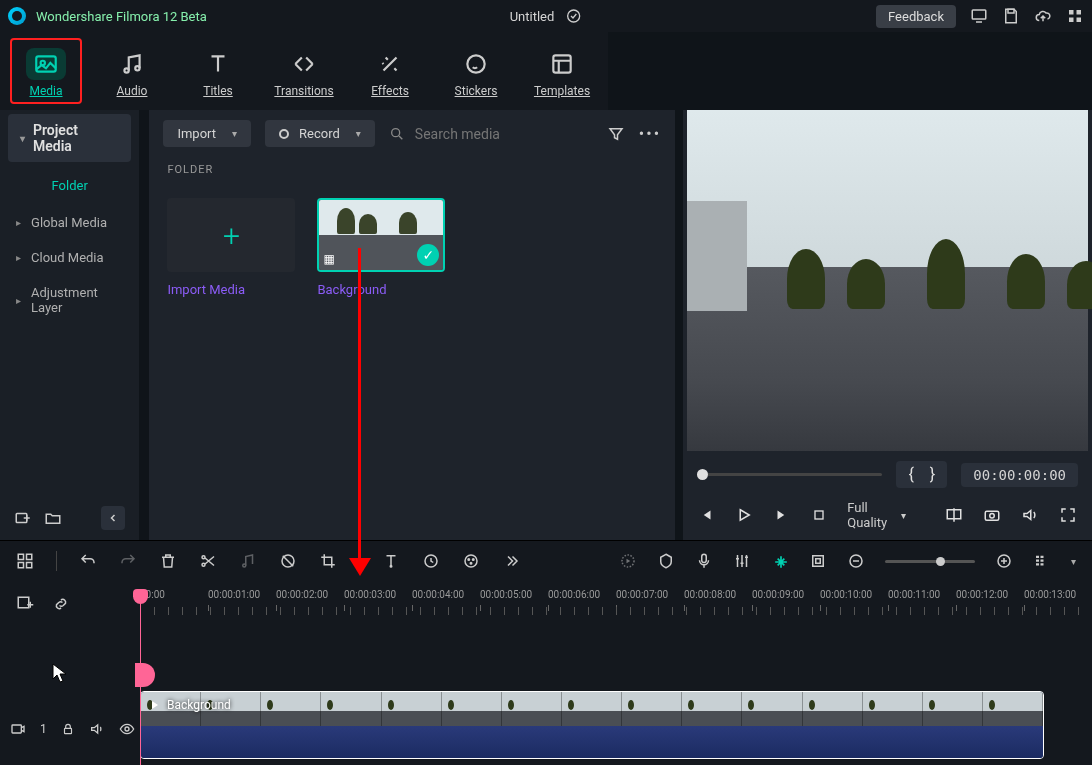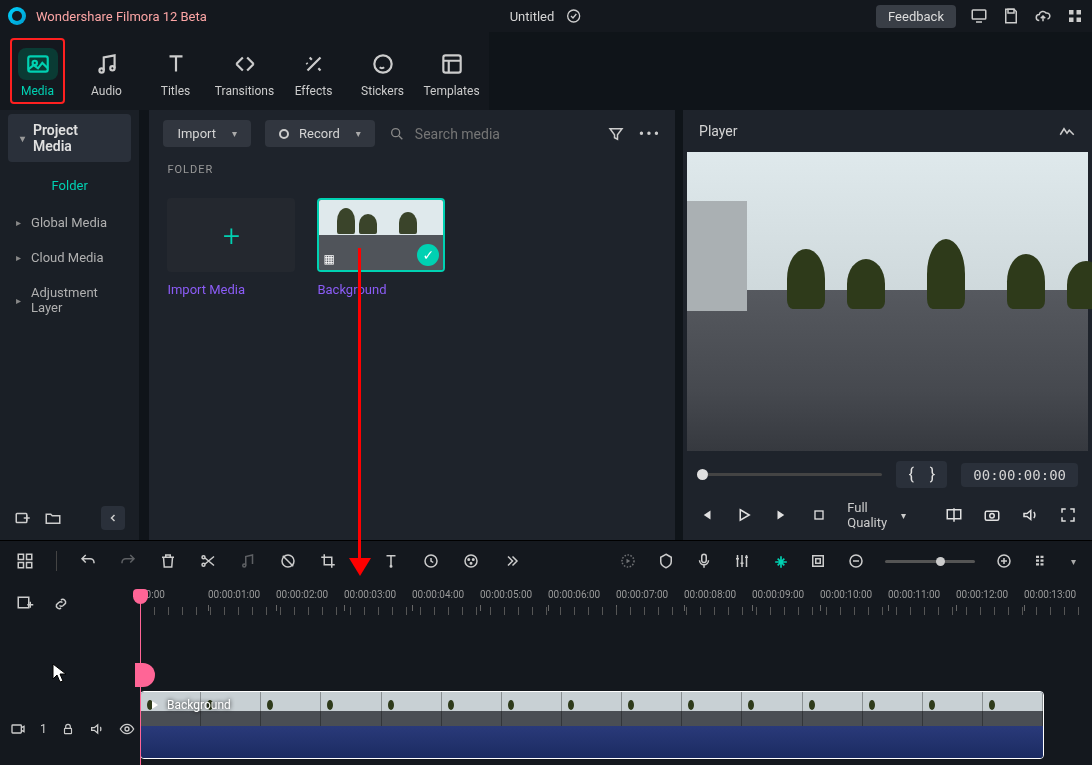--- a/index.html
+++ b/index.html
@@ -1,31 +1,31 @@
 <!DOCTYPE html>
 <html><head>
 <meta charset="utf-8">
 <style>
   * { margin: 0; padding: 0; box-sizing: border-box; font-family: -apple-system, BlinkMacSystemFont, "Segoe UI", Roboto, Arial, sans-serif; }
   body { background: #0f1419; color: #d4d4d4; width: 1092px; height: 765px; overflow: hidden; position: relative; }
 
   .title-bar { height: 32px; display: flex; align-items: center; padding: 0 8px; background: #14181e; font-size: 13px; }
   .logo { width: 18px; height: 18px; border-radius: 50%; background: linear-gradient(135deg,#00d4ff,#0099cc); margin-right: 10px; position:relative; }
   .logo::after{content:'';position:absolute;inset:4px;border-radius:50%;background:#14181e;}
-  .app-title { color:#fca5a5; margin-right: 20px; }
+  .app-title { color:#86efac; margin-right: 20px; }
   .menus { display:flex; gap:28px; color:#ccc; }
   .menus span { cursor:pointer; }
   .doc-title { position:absolute; left:50%; transform:translateX(-50%); display:flex; align-items:center; gap:10px; }
   .title-right { margin-left:auto; display:flex; align-items:center; gap:14px; }
   .feedback-btn { background:#393e46; padding:4px 12px; border-radius:4px; font-size:13px; color:#ddd; }
   .icn { width:18px; height:18px; display:inline-flex; align-items:center; justify-content:center; color:#ccc; }
 
   .main-tabs-row { display:flex; align-items:flex-start; background:#0f1419; }
   .main-tabs { display:flex; padding:6px 10px; gap:14px; background:#14181e;}
-  .mtab { display:flex; flex-direction:column; align-items:center; justify-content:center; padding:8px 10px 4px; width:55px; color:#ccc; font-size:12px; }
+  .mtab { display:flex; flex-direction:column; align-items:center; justify-content:center; padding:8px 10px 4px; width:72px; color:#ccc; font-size:12px;text-decoration:underline; }
   .mtab svg { width:26px; height:26px; }
   .mtab.active { color:#00d1b2; }
   .mtab.active .icon-wrap{background:#0a3b34;border-radius:8px;}
   .media-highlight {border:2px solid #ff2020; border-radius:4px;}
   .icon-wrap{width:40px;height:32px;display:flex;align-items:center;justify-content:center;margin-bottom:4px;}
 
   .workspace { display:flex; height: 430px; }
   .sidebar { width: 170px; background:#1a1f26; display:flex; flex-direction:column; }
   .side-head { margin:4px 8px 10px; background:#2a303a; padding:8px 12px; border-radius:4px; display:flex; align-items:center; gap:8px; font-size:14px; color:#e0e0e0; font-weight:600;}
   .side-head::before{content:'▾';color:#999;font-size:10px;}
@@ -299,28 +299,20 @@
           <div class="tree" style="left:80px;height:22px"></div>
           <span class="bg-badge">▦</span>
           <span class="bg-check">✓</span>
         </div>
         <div class="media-card-label">Background</div>
       </div>
     </div>
   </div>
 
   <div class="player-panel">
-    <div class="player-head">
-      <span>Player</span>
-      <span class="scope icn">
-          <svg width="18" height="18" viewBox="0 0 24 24" fill="none" stroke="currentColor" stroke-width="2">
-            <path d="M3 17l5-8 4 6 3-4 6 6"></path>
-          </svg>
-        </span>
-    </div>
     <div class="player-view">
       <div class="pv-building"></div>
       <div class="pv-tree" style="left:100px"></div>
       <div class="pv-tree" style="left:160px;height:50px"></div>
       <div class="pv-tree" style="left:240px;height:70px"></div>
       <div class="pv-tree" style="left:320px;height:55px"></div>
       <div class="pv-tree" style="left:380px;height:48px"></div>
     </div>
     <div class="player-controls">
       <div class="scrub">

